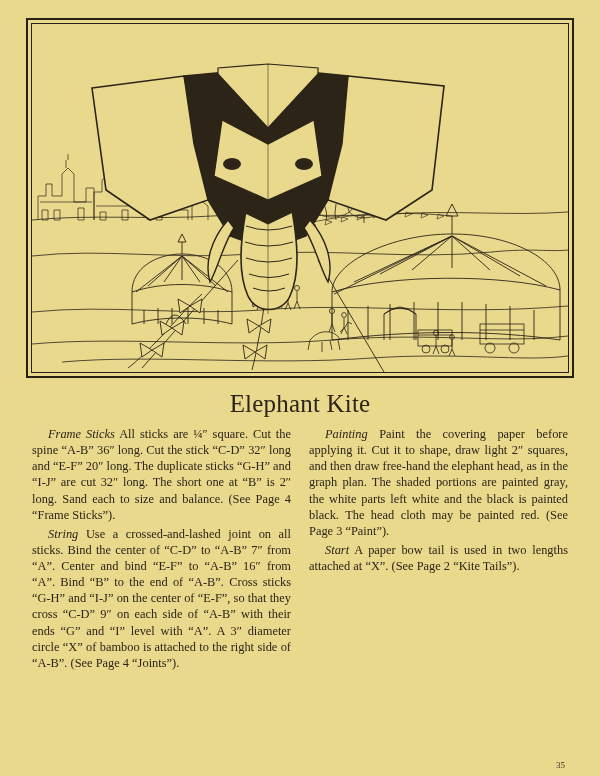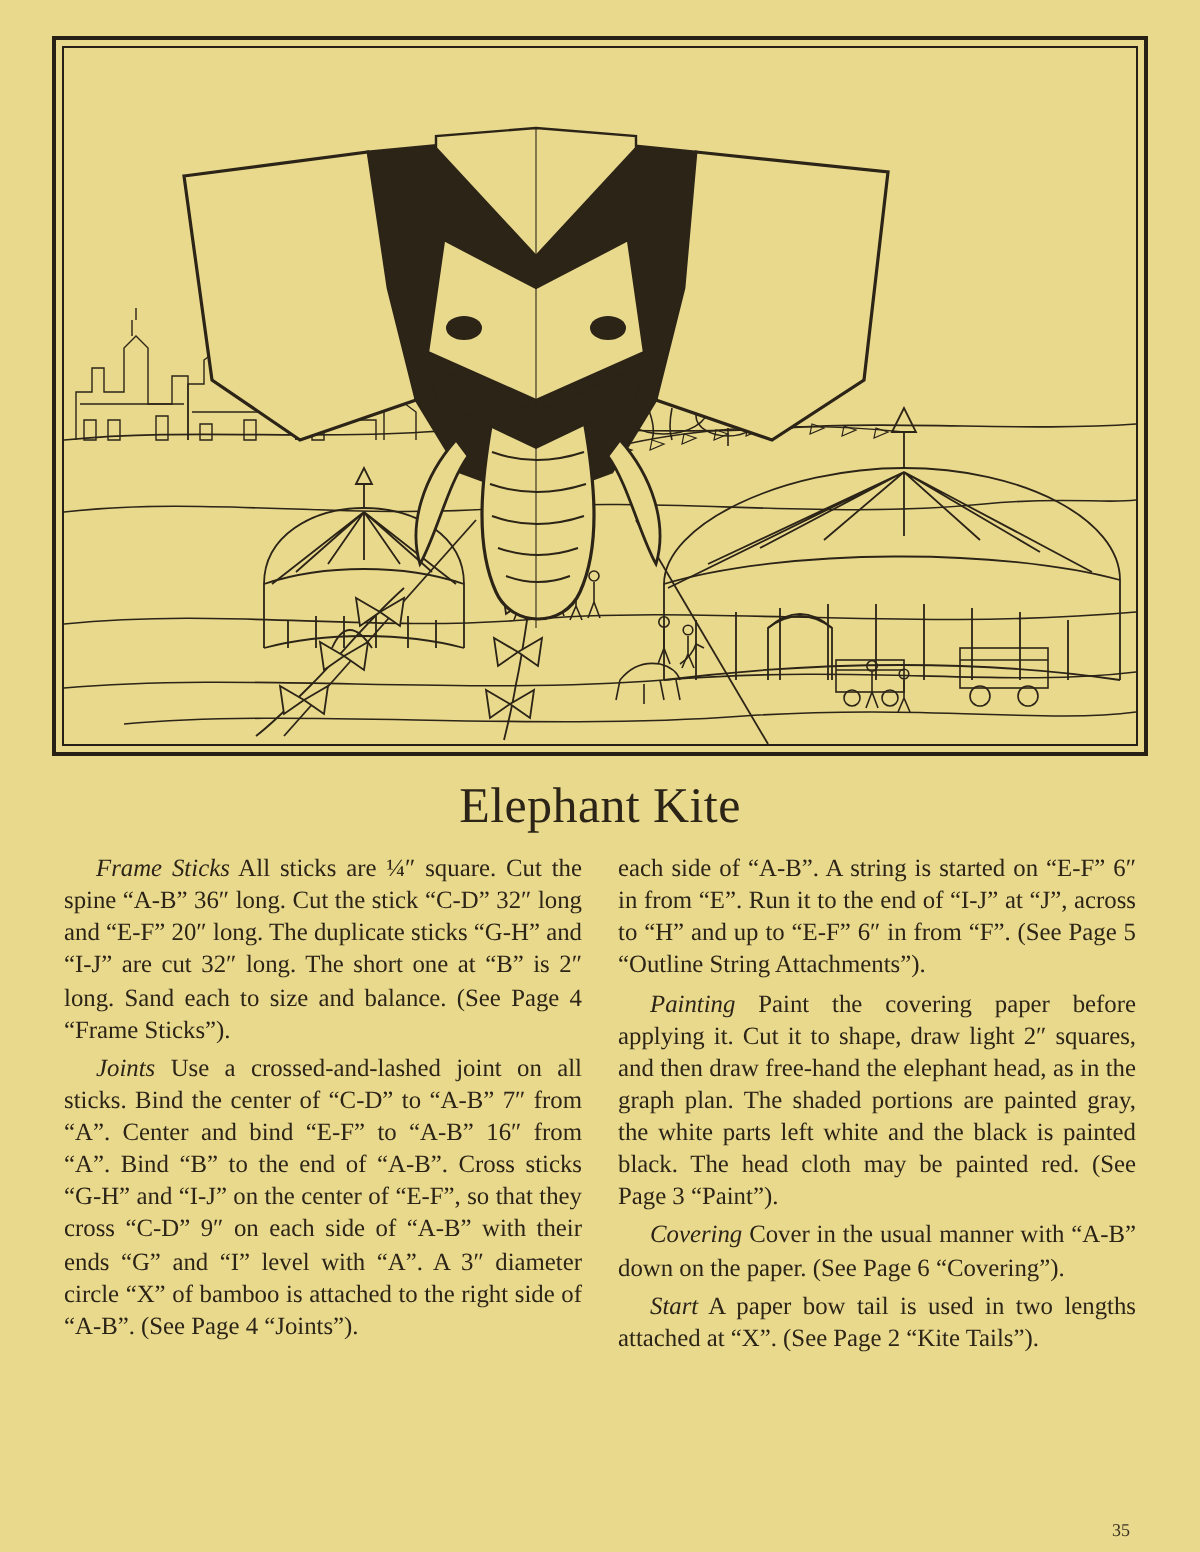--- a/index.html
+++ b/index.html
@@ -271,36 +271,29 @@
   <h1 class="title">Elephant Kite</h1>
 
   <div class="columns">
 
     <div class="col">
       <p class="first">
         <span class="lead">Frame Sticks</span>
         <span>All sticks are ¼″ square. Cut the spine “A-B” 36″ long.  Cut the stick “C-D” 32″ long and “E-F” 20″ long. The duplicate sticks “G-H” and “I-J” are cut 32″ long. The short one at “B” is 2″ long.  Sand each to size and balance.  (See Page 4 “Frame Sticks”).</span>
       </p>
       <p>
-        <span class="lead">Joints</span>
+        <span class="lead">String</span>
         <span>Use a crossed-and-lashed joint on all sticks. Bind the center of “C-D” to “A-B” 7″ from “A”. Center and bind “E-F” to “A-B” 16″ from “A”. Bind “B” to the end of “A-B”. Cross sticks “G-H” and “I-J” on the center of “E-F”, so that they cross “C-D” 9″ on each side of “A-B” with their ends “G” and “I” level with “A”. A 3″ diameter circle “X” of bamboo is attached to the right side of “A-B”.  (See Page 4 “Joints”).</span>
       </p>
     </div>
 
     <div class="col">
-      <p style="text-indent:0">
-        <span>each side of “A-B”. A string is started on “E-F” 6″ in from “E”. Run it to the end of “I-J” at “J”, across to “H” and up to “E-F” 6″ in from “F”.  (See Page 5 “Outline String Attachments”).</span>
-      </p>
       <p>
         <span class="lead">Painting</span>
         <span>Paint the covering paper before applying it.  Cut it to shape, draw light 2″ squares, and then draw free-hand the elephant head, as in the graph plan. The shaded portions are painted gray, the white parts left white and the black is painted black.  The head cloth may be painted red.  (See Page 3 “Paint”).</span>
-      </p>
-      <p>
-        <span class="lead">Covering</span>
-        <span>Cover in the usual manner with “A-B” down on the paper.  (See Page 6 “Covering”).</span>
       </p>
       <p>
         <span class="lead">Start</span>
         <span>A paper bow tail is used in two lengths attached at “X”.  (See Page 2 “Kite Tails”).</span>
       </p>
     </div>
 
   </div>
 
   <div class="pageno">35</div>

